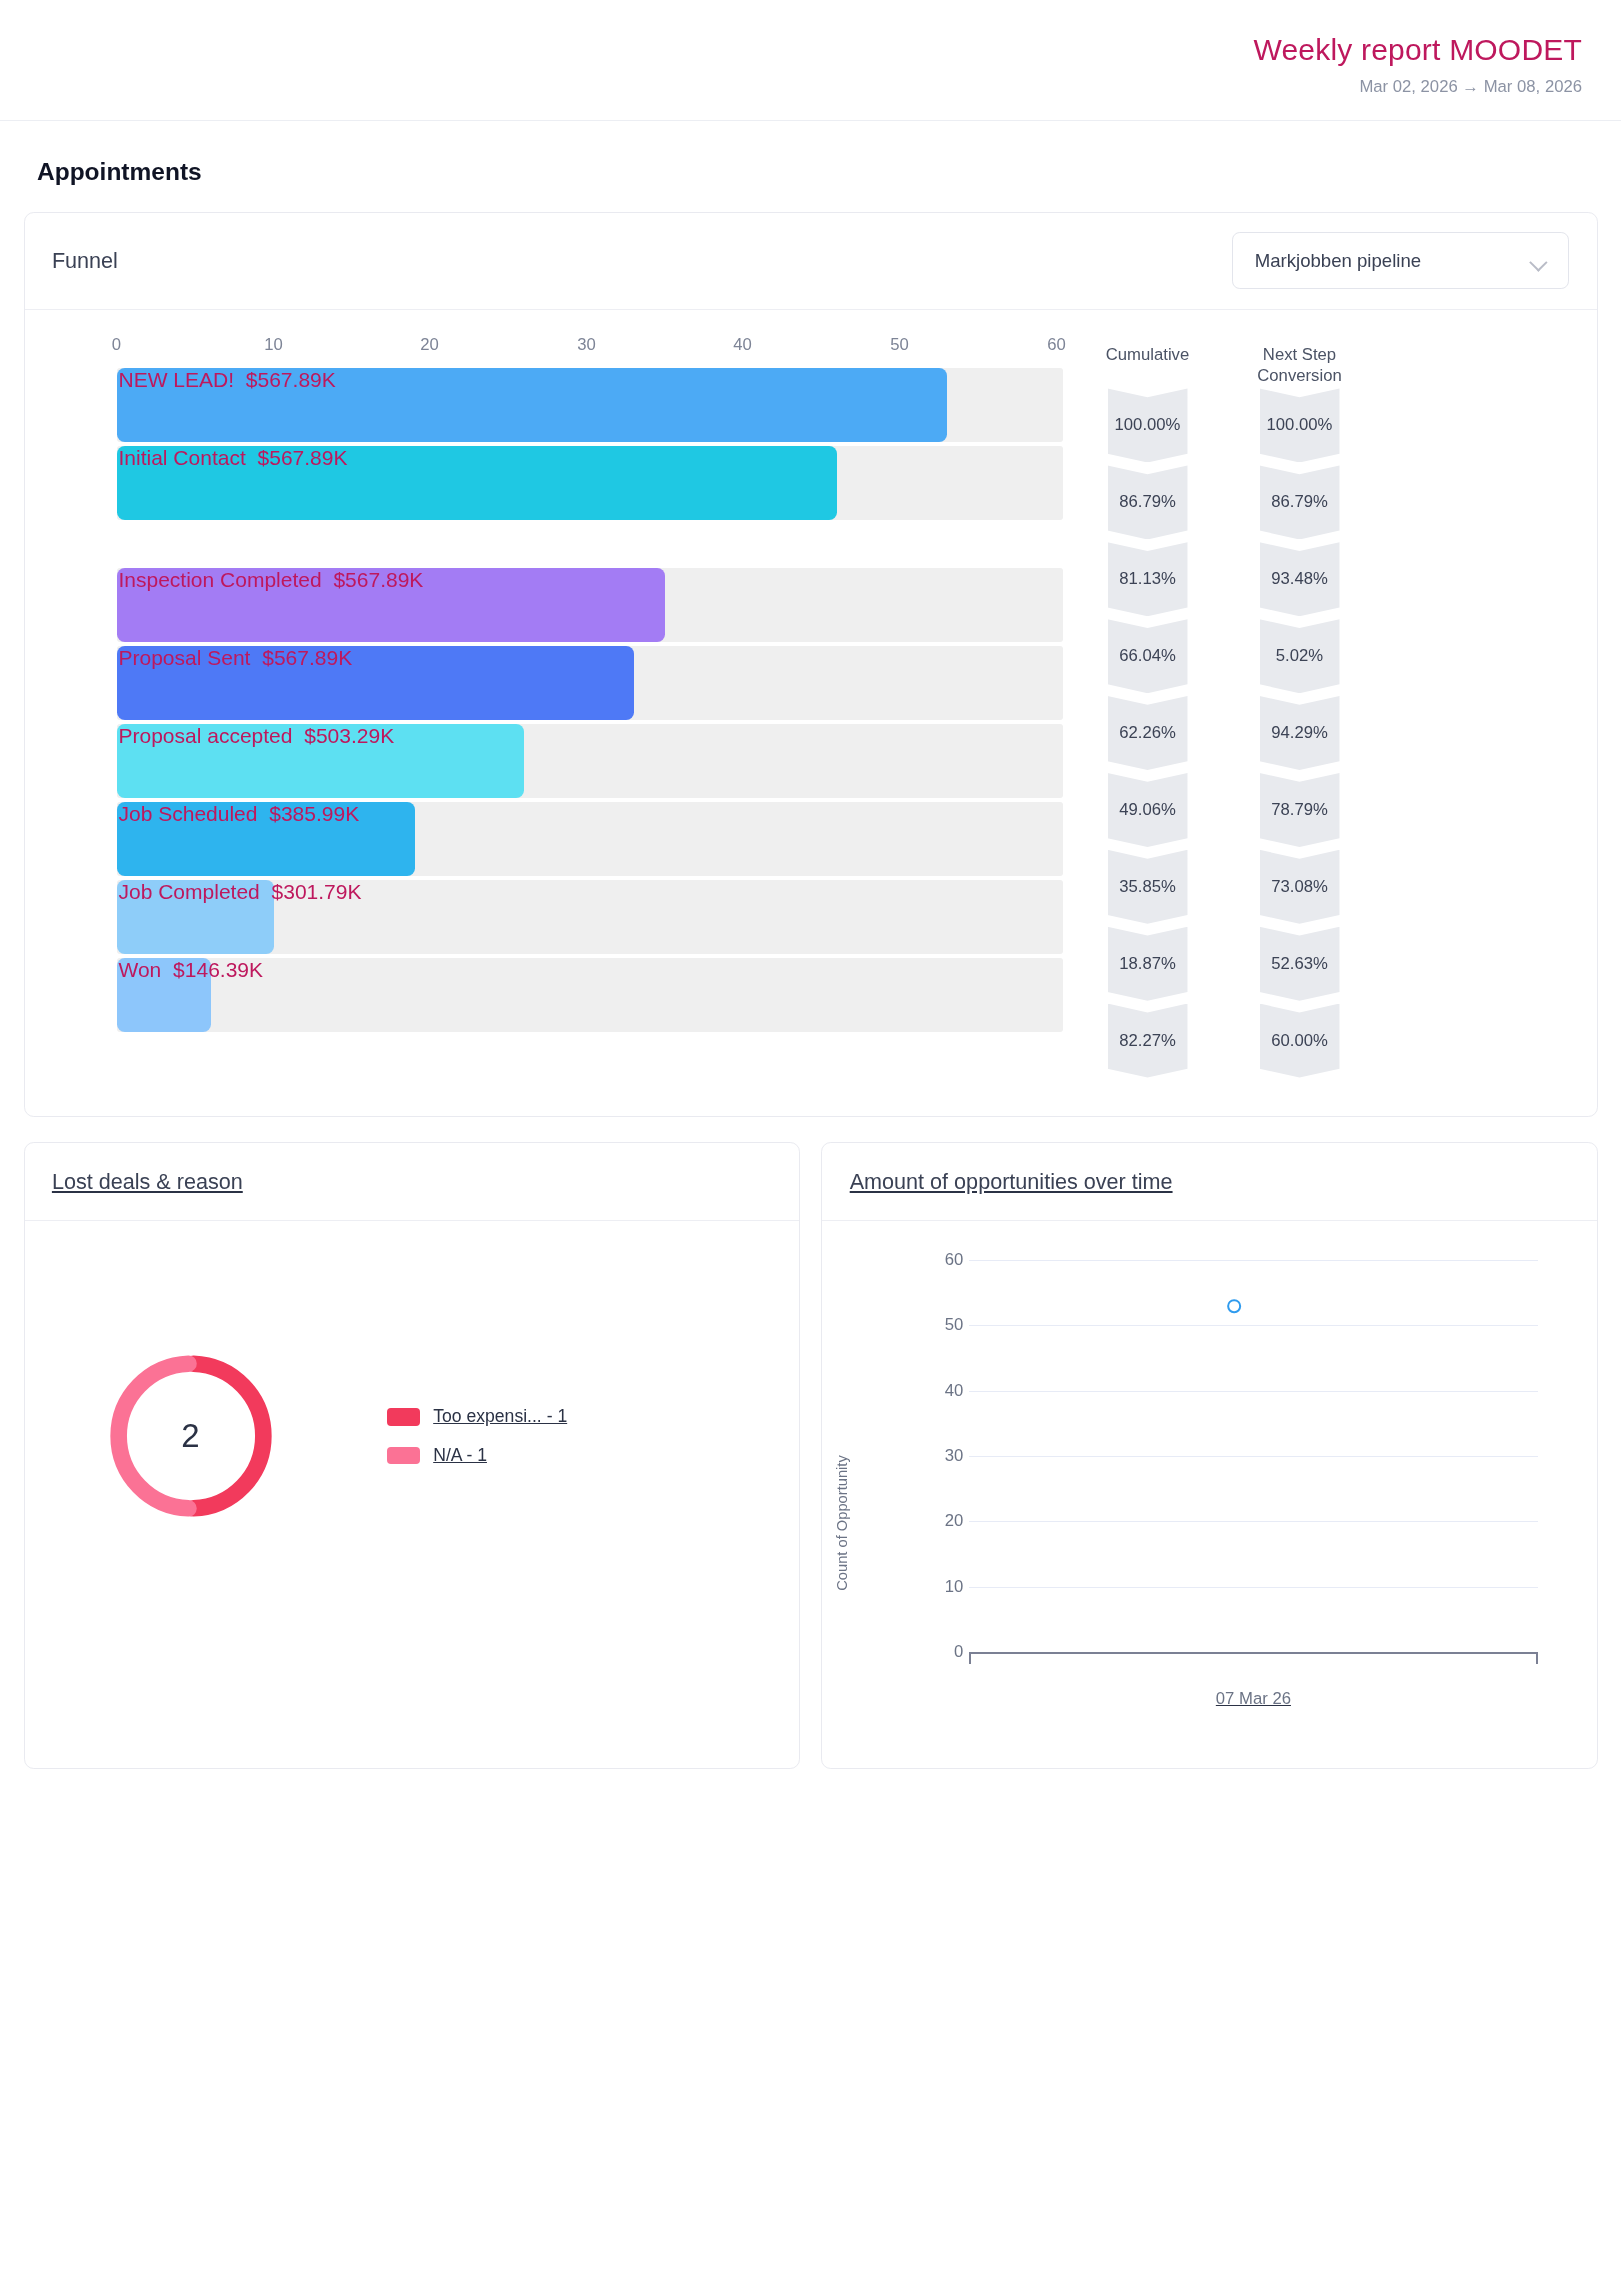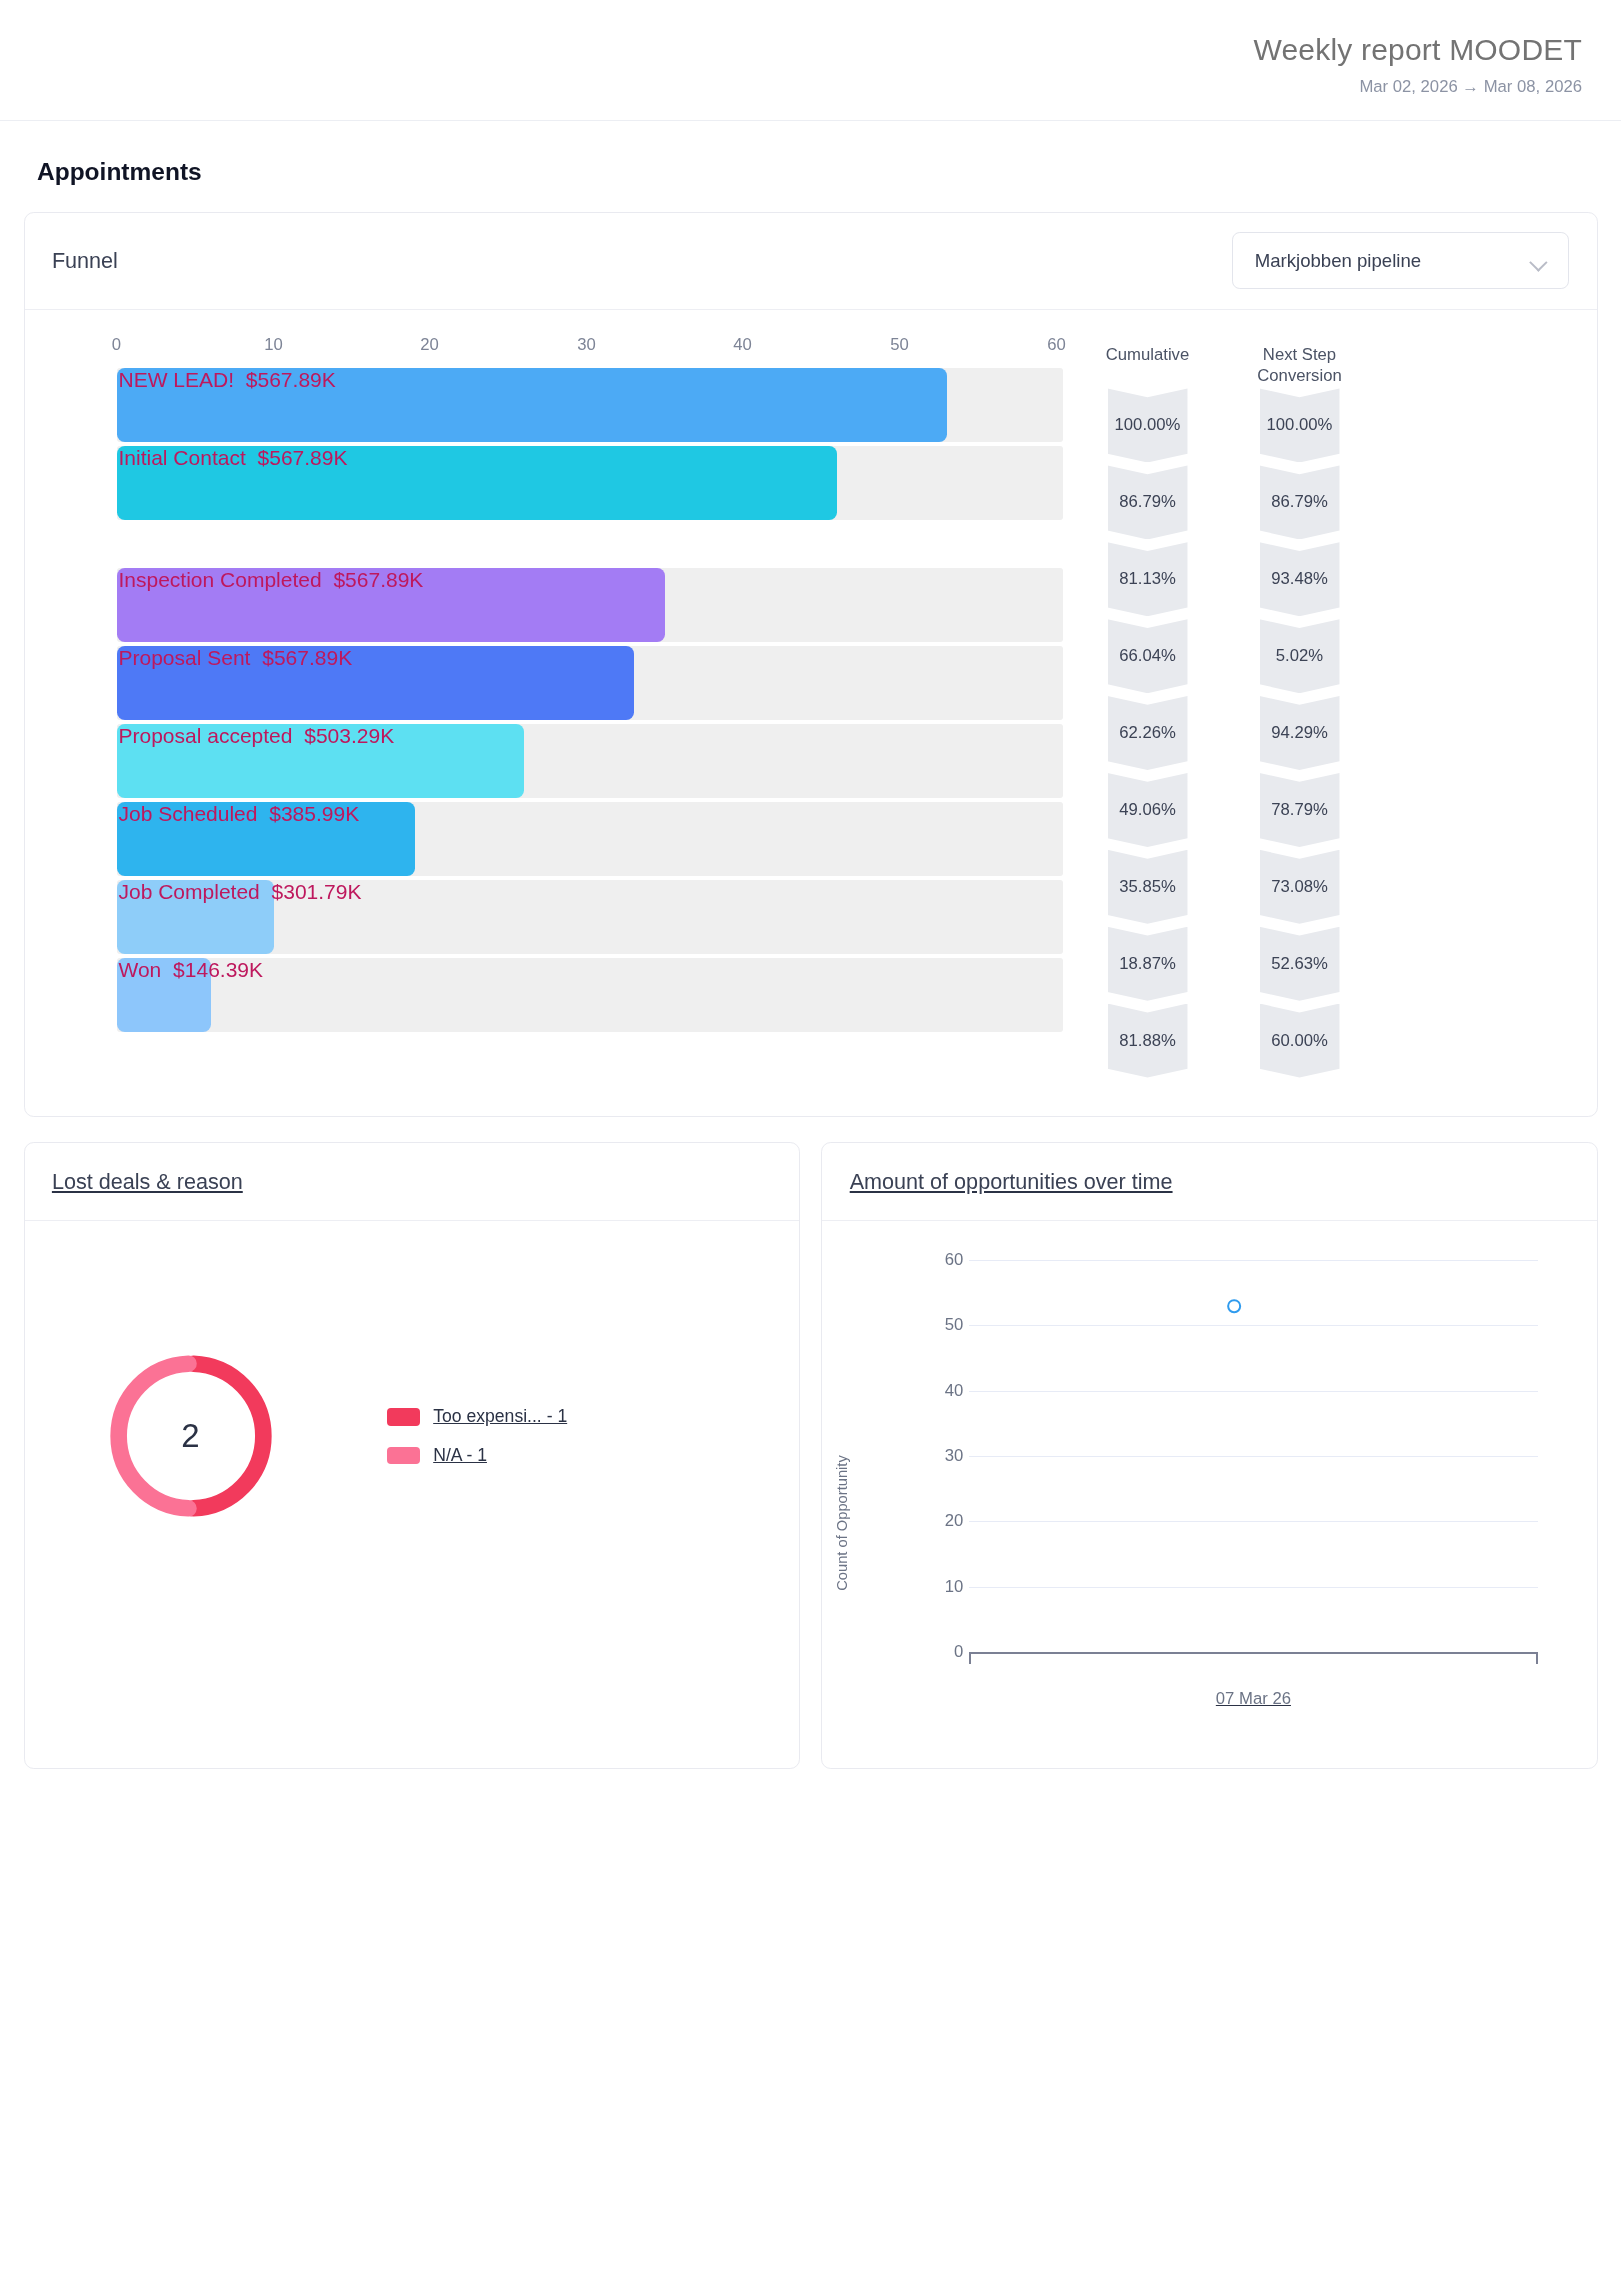--- a/index.html
+++ b/index.html
@@ -14,21 +14,21 @@
 
   
   .report-header {
     padding: 33px 39px 23.5px 39px;
     text-align: right;
     border-bottom: 1px solid #eceef3;
   }
   .report-title {
     font-size: 30px;
     font-weight: 400;
-    color: #737373;
+    color: #be185d;
     letter-spacing: 0.2px;
   }
   .report-range {
     margin-top: 9.8px;
     font-size: 16.7px;
     color: #8c93a4;
     font-weight: 400;
   }
 
   
@@ -339,21 +339,21 @@
           <div class="conv-head">Cumulative</div>
           <div class="chevrons" id="cum-col">
               <div class="chev-cell first">100.00%</div>
               <div class="chev-cell">86.79%</div>
               <div class="chev-cell">81.13%</div>
               <div class="chev-cell">66.04%</div>
               <div class="chev-cell">62.26%</div>
               <div class="chev-cell">49.06%</div>
               <div class="chev-cell">35.85%</div>
               <div class="chev-cell">18.87%</div>
-              <div class="chev-cell">81.88%</div>
+              <div class="chev-cell">82.27%</div>
             </div>
         </div>
         <div class="conv-col">
           <div class="conv-head">
             <span>Next Step</span><br>
             <span>Conversion</span>
           </div>
           <div class="chevrons" id="nsc-col">
               <div class="chev-cell first">100.00%</div>
               <div class="chev-cell">86.79%</div>

